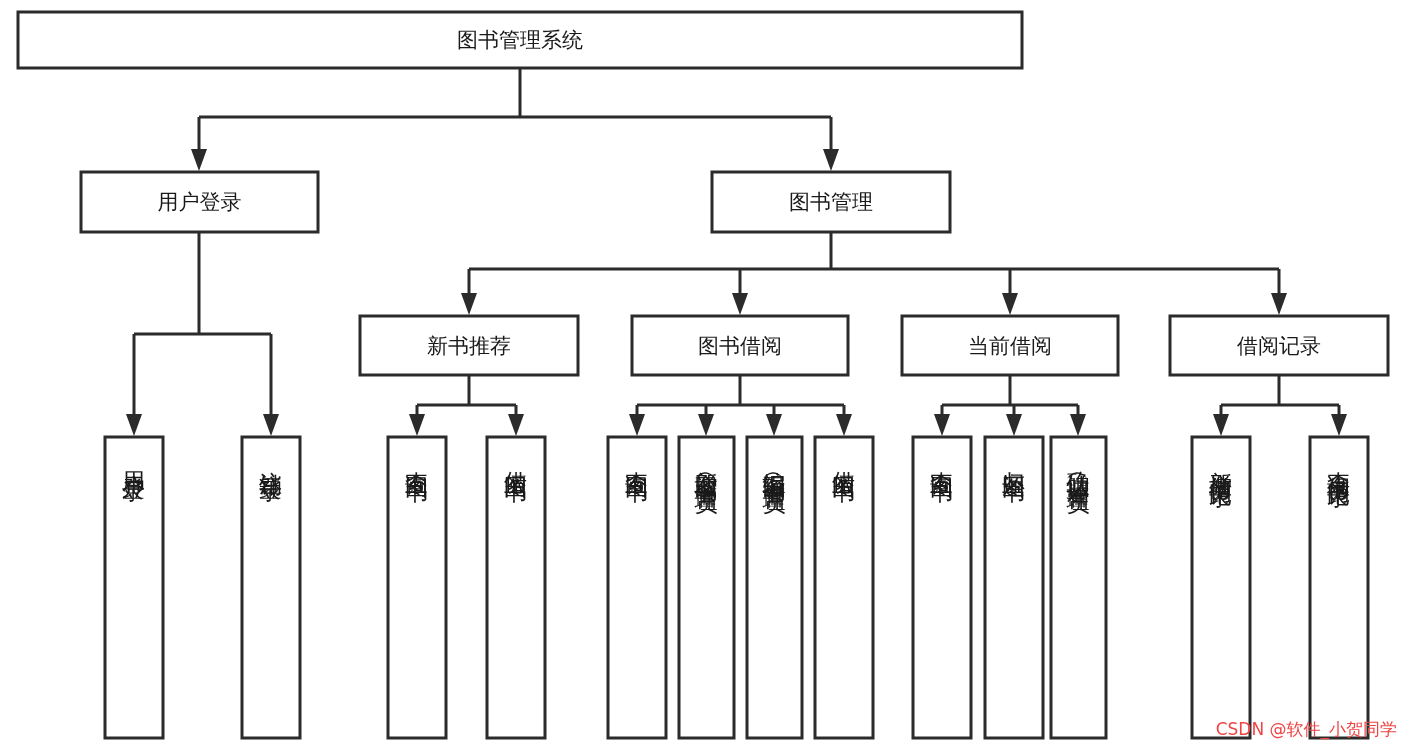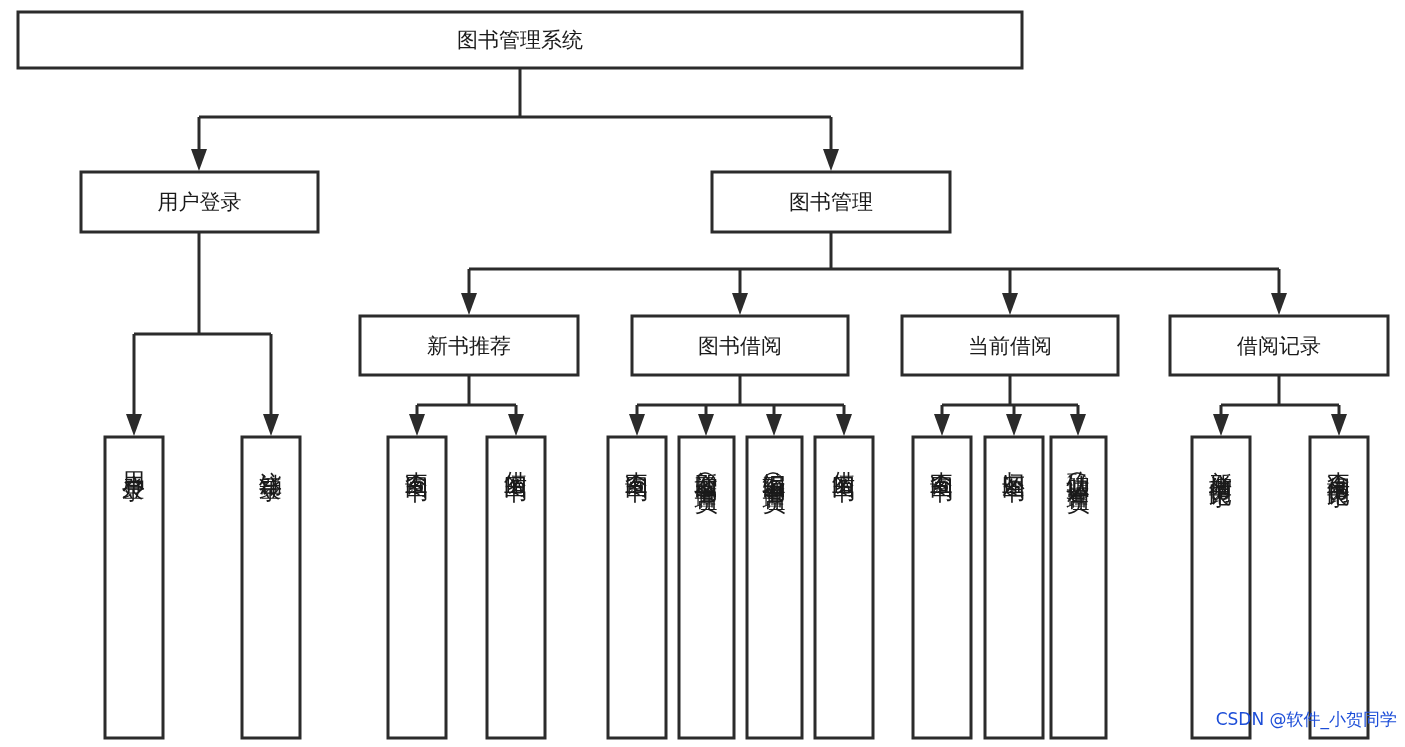--- a/index.html
+++ b/index.html
@@ -55,24 +55,24 @@
     line-height: 1.05;
     letter-spacing: 3px;
     color: #1a1a1a;
     white-space: nowrap;
     transform: translate(-50%, 0);
     pointer-events: none;
   }
   .watermark {
     position: absolute;
     right: 8px;
-    bottom: 16px;
+    bottom: 6px;
     font-family: "DejaVu Sans", "Liberation Sans", sans-serif;
     font-size: 17px;
-    color: #1d4ed8;
+    color: #ef4444;
     white-space: nowrap;
   }
 </style>
 </head>
 <body>
 
 <div id="diagram-root">
   <svg id="flow" viewBox="0 0 1405 747">
     <g id="edges-layer">
         <g>

